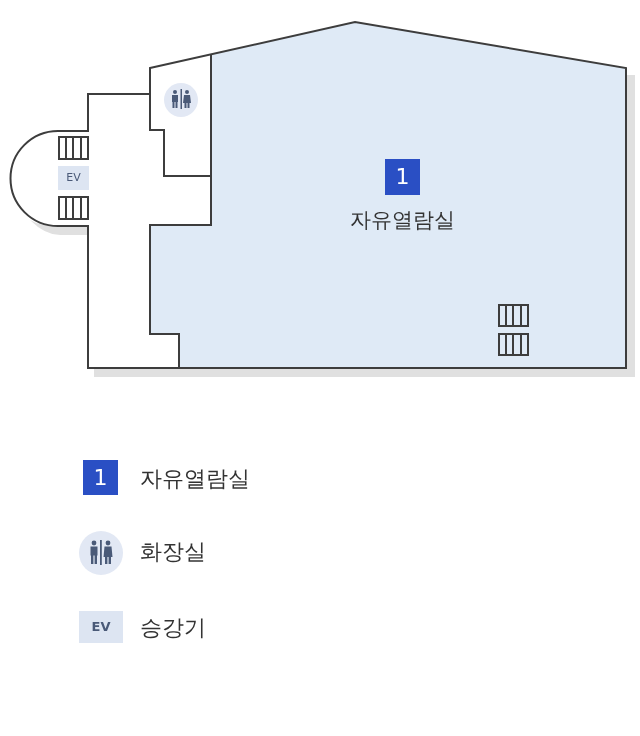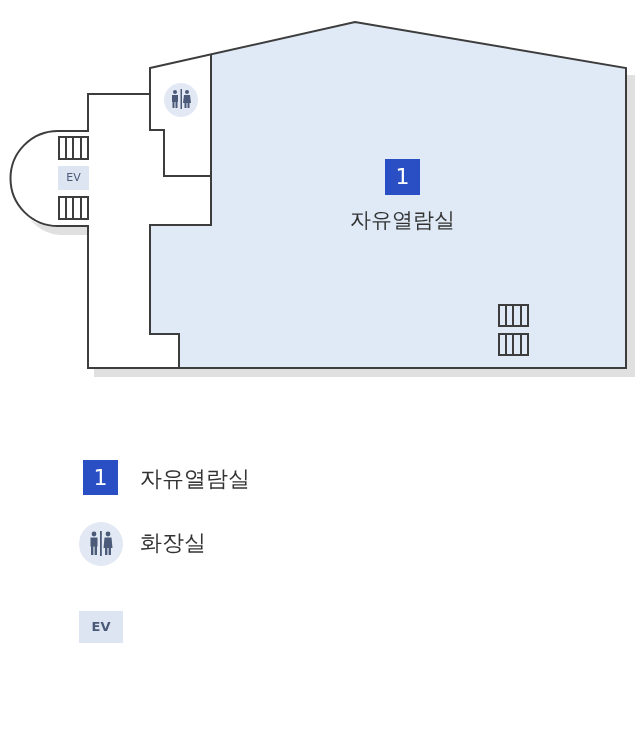--- a/index.html
+++ b/index.html
@@ -87,21 +87,21 @@
 </div>
 
 <div class="legend">
   <div class="legend-item" style="top:0px;">
     <div class="sym">
       <div class="lg-num">1</div>
     </div>
     <span class="lbl">자유열람실</span>
   </div>
 
-  <div class="legend-item" style="top:64px;">
+  <div class="legend-item" style="top:73px;">
     <div class="sym">
       <div class="lg-wc">
         <svg width="44" height="44" viewBox="0 0 44 44">
           <g fill="#4a5a78">
             <circle cx="15" cy="12" r="2.4"></circle>
             <rect x="11.5" y="15.5" width="7" height="9"></rect>
             <rect x="12" y="24" width="2.4" height="9"></rect>
             <rect x="15.6" y="24" width="2.4" height="9"></rect>
             <rect x="21" y="9" width="1.8" height="25"></rect>
             <circle cx="29" cy="12" r="2.4"></circle>
@@ -112,14 +112,15 @@
         </svg>
       </div>
     </div>
     <span class="lbl">화장실</span>
   </div>
 
   <div class="legend-item" style="top:149px;">
     <div class="sym">
       <div class="lg-ev">EV</div>
     </div>
+    <span class="lbl">승강기</span>
   </div>
 </div>
 
 </body></html>

